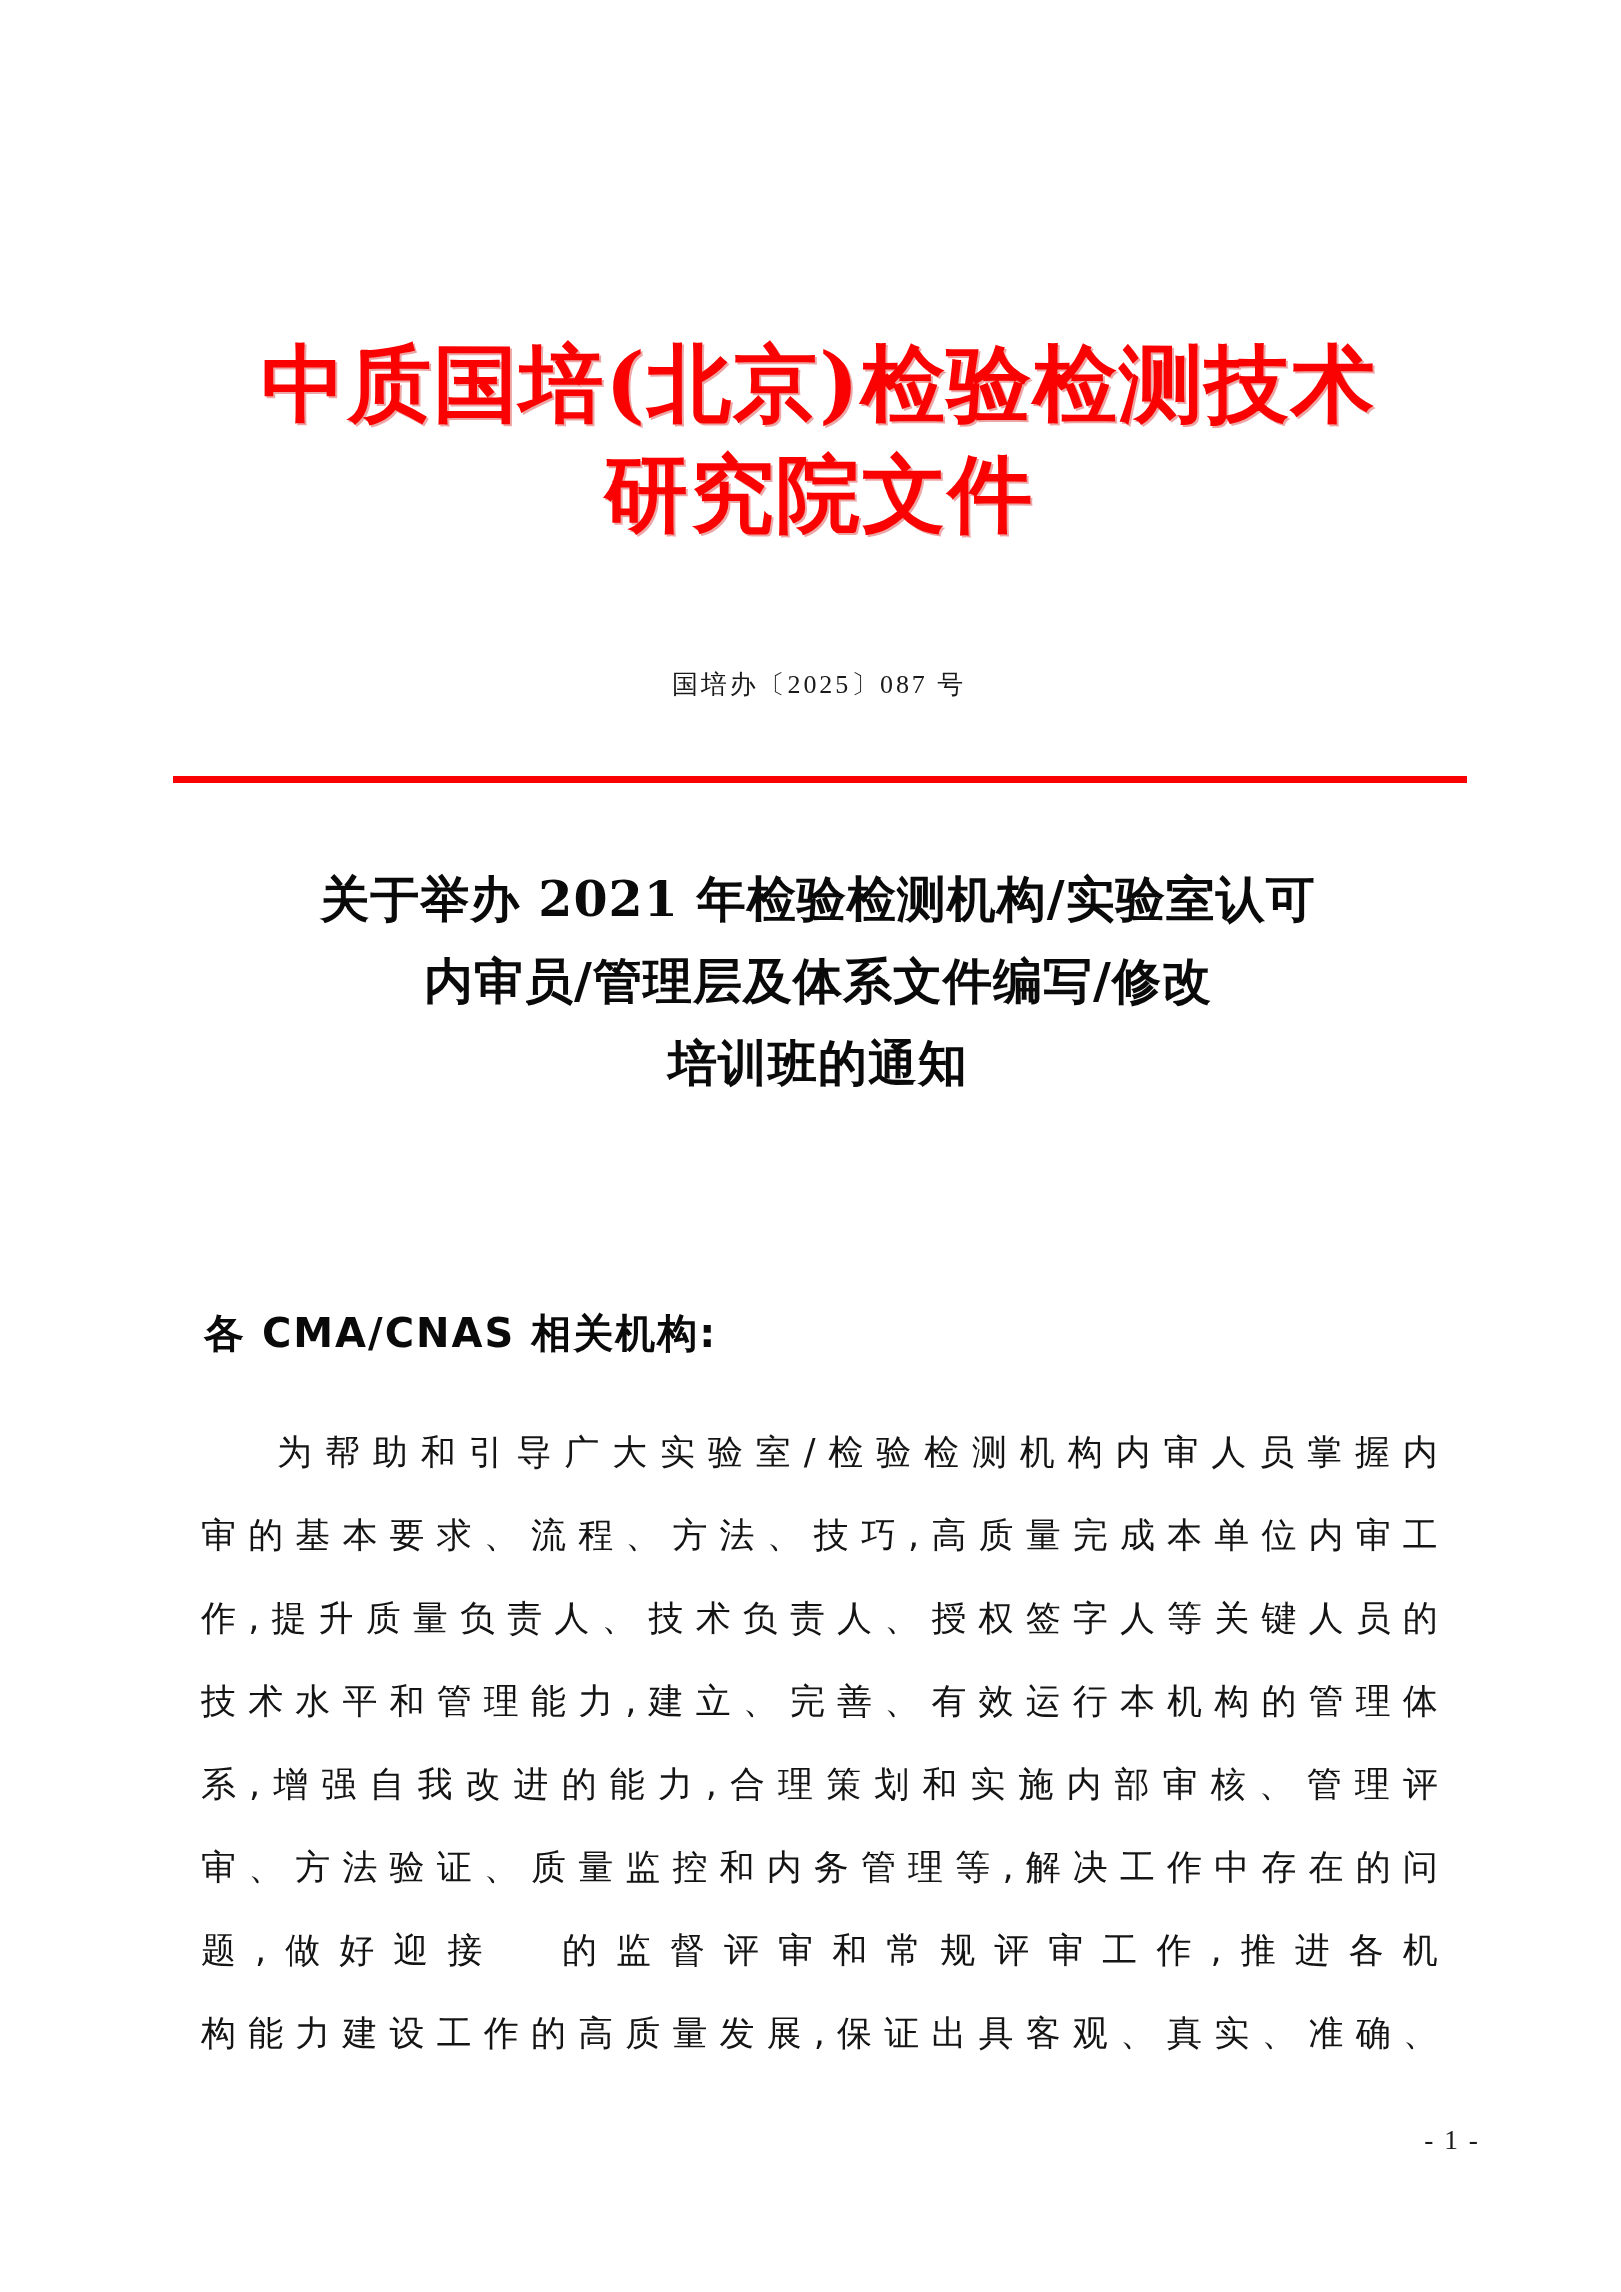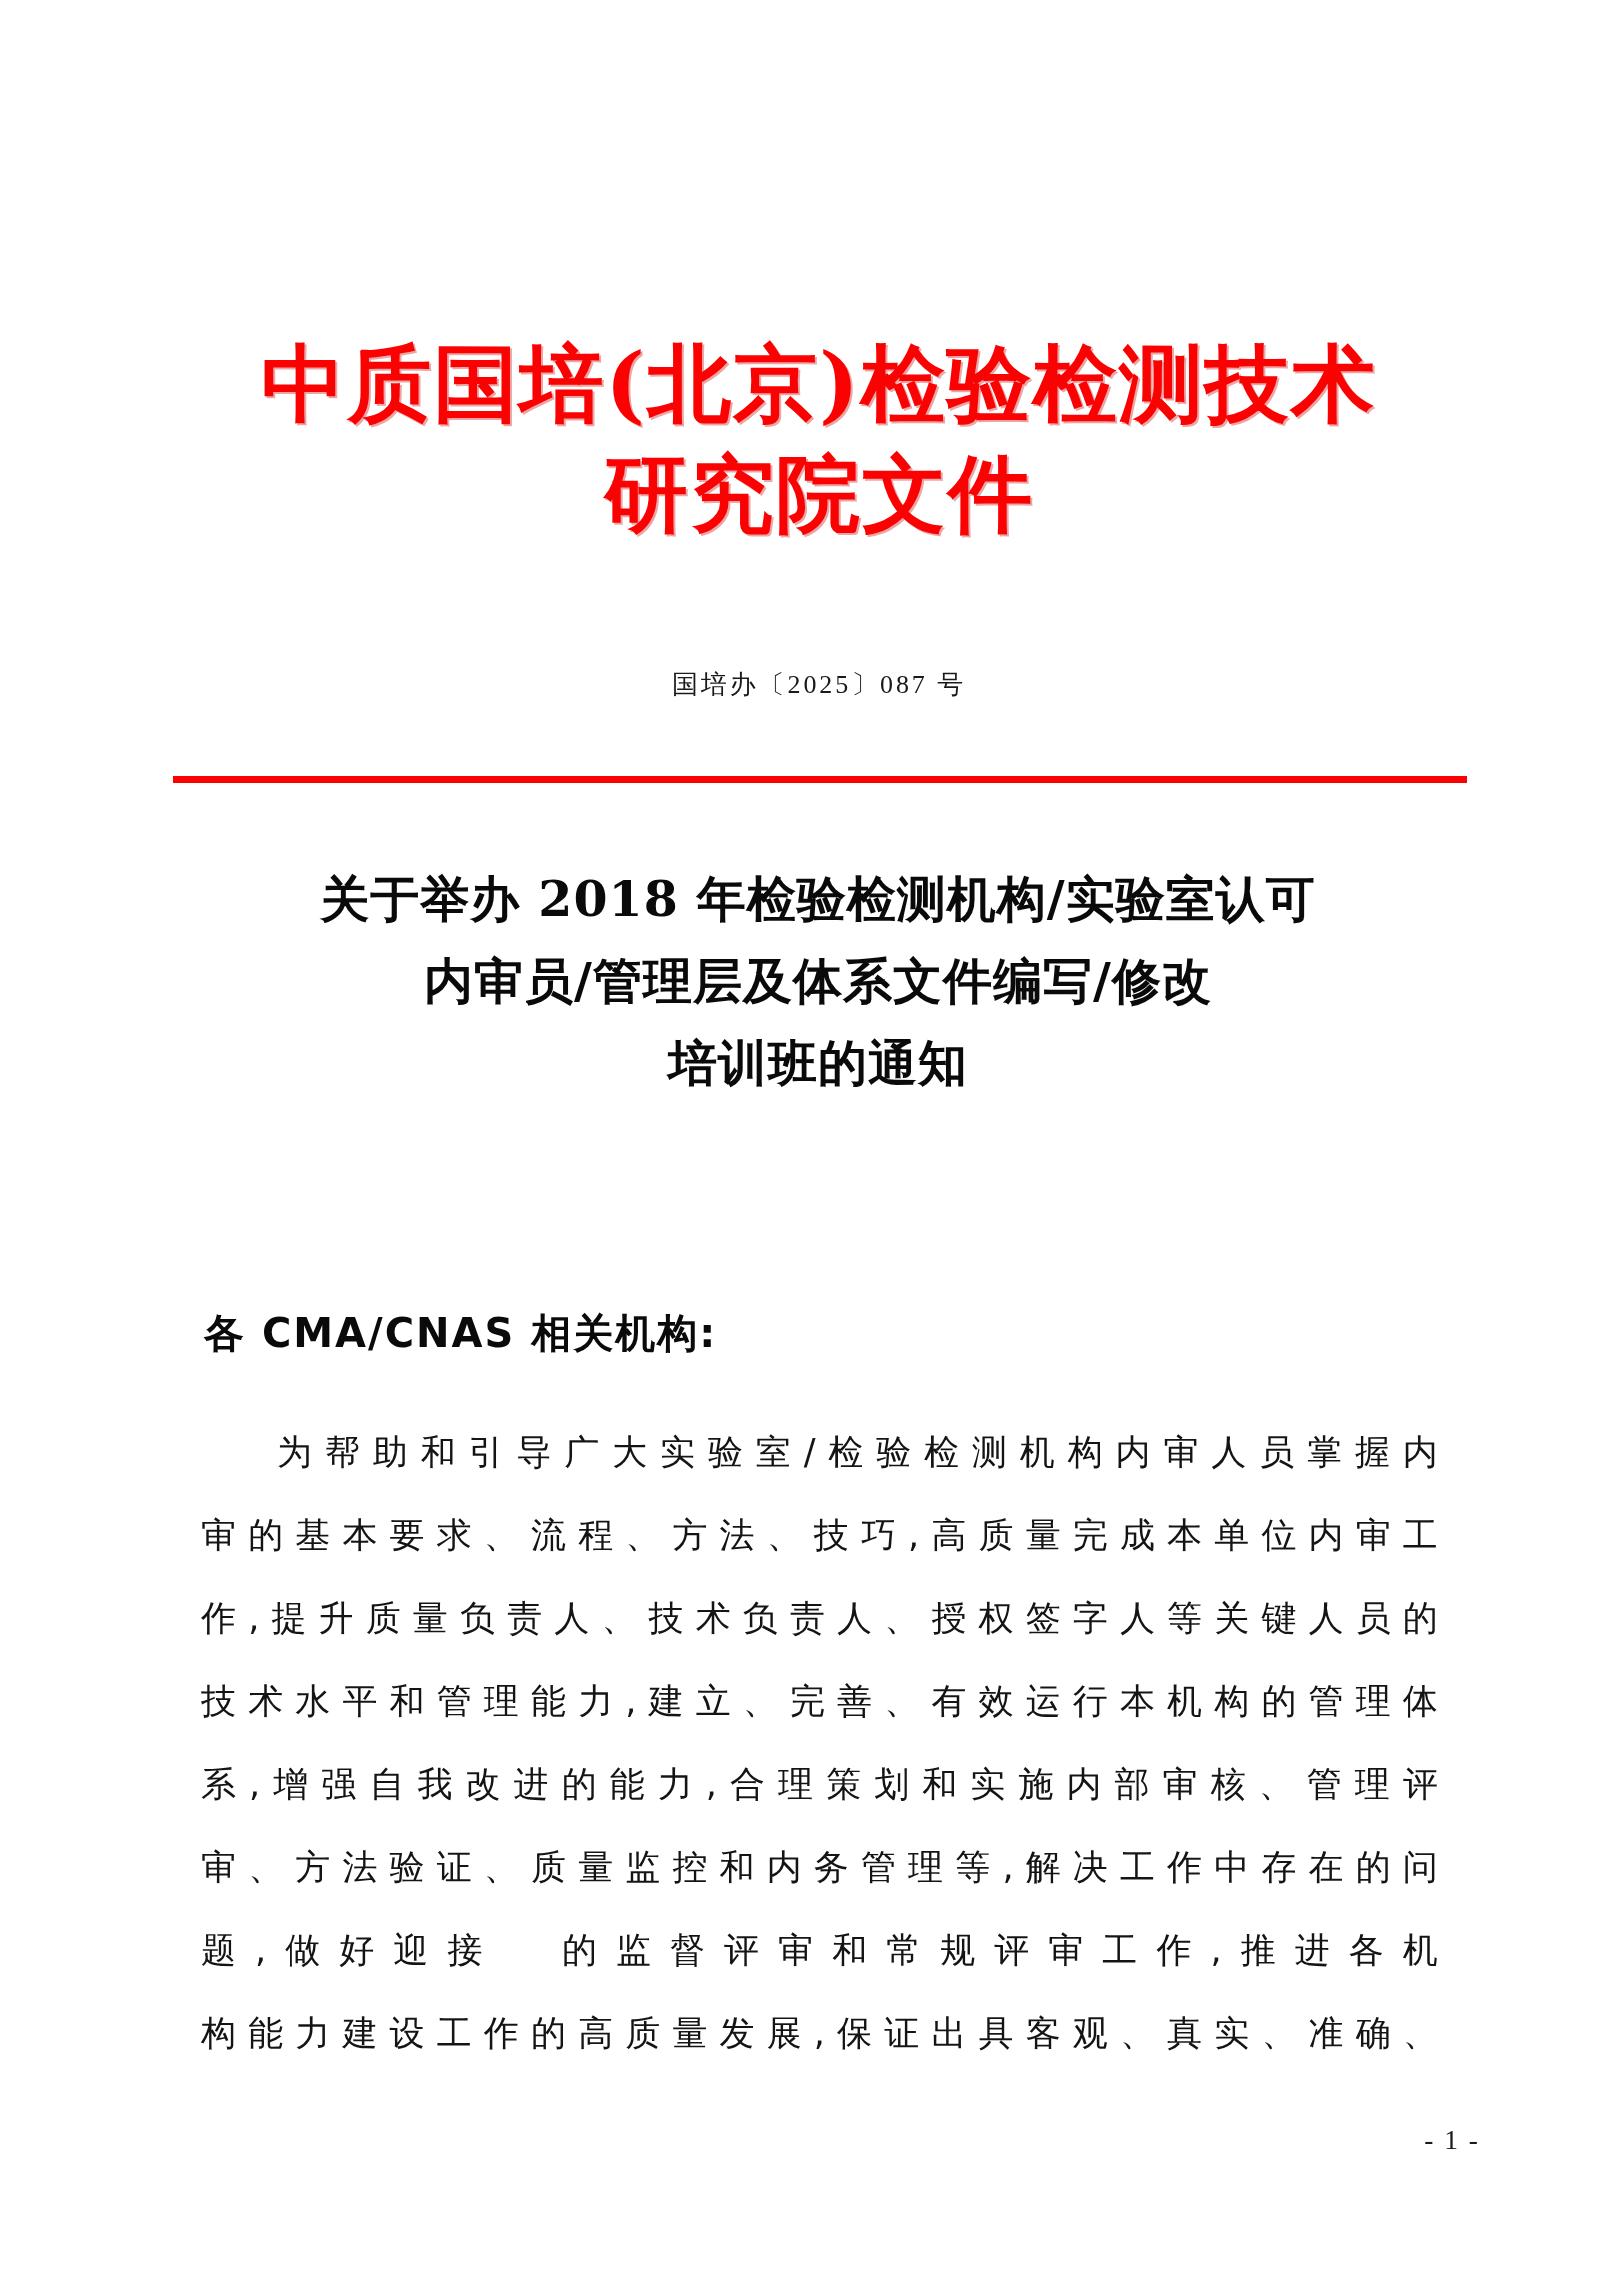--- a/index.html
+++ b/index.html
@@ -140,21 +140,21 @@
   <div class="masthead">
     <div class="masthead-line">中质国培(北京)检验检测技术</div>
     <div class="masthead-line">研究院文件</div>
   </div>
 
   <div class="doc-number">国培办〔2025〕087 号</div>
 
   <div class="red-rule"></div>
 
   <div class="doc-title">
-    <div class="doc-title-line">关于举办 2018 年检验检测机构/实验室认可</div>
+    <div class="doc-title-line">关于举办 2021 年检验检测机构/实验室认可</div>
     <div class="doc-title-line">内审员/管理层及体系文件编写/修改</div>
     <div class="doc-title-line">培训班的通知</div>
   </div>
 
   <div class="salutation">各 CMA/CNAS 相关机构:</div>
 
   <div class="body-text">
     <div class="body-line indent">
         <span>为</span>
         <span>帮</span>

